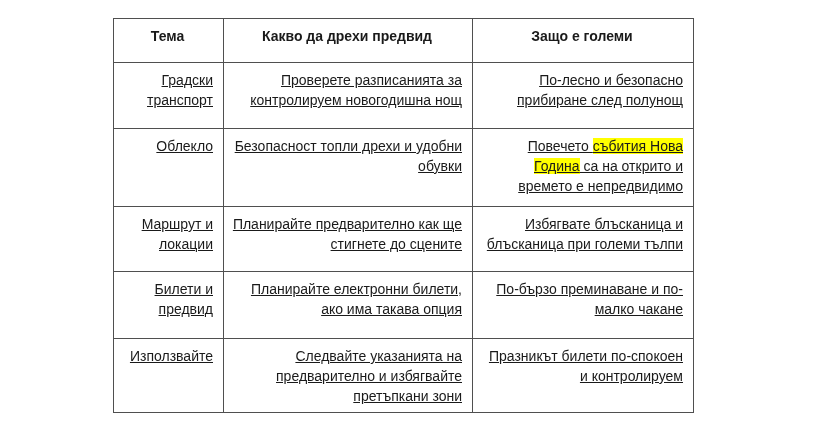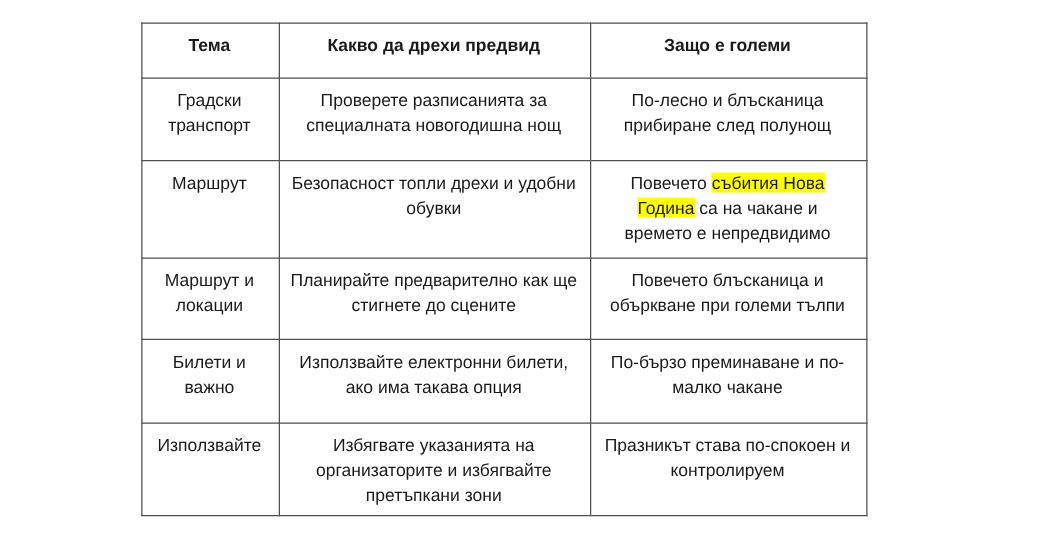--- a/index.html
+++ b/index.html
@@ -37,23 +37,24 @@
     padding: 7px 10px 6px 8px;
     overflow: hidden;
   }
   table.info-table th {
     font-weight: bold;
     text-align: center;
     height: 44px;
     box-sizing: border-box;
   }
   table.info-table td {
-    text-align: center;
+    text-align: right;
     font-weight: normal;
     box-sizing: border-box;
+    text-decoration: underline;
   }
   tr.r1 { height: 66px; }
   tr.r2 { height: 78px; }
   tr.r3 { height: 65px; margin-top: 36px; }
   tr.r4 { height: 67px; }
   tr.r5 { height: 73px; }
   mark.hl {
     background: #ffff00;
     color: inherit;
     padding: 0;
@@ -72,38 +73,38 @@
     <thead>
       <tr>
         <th>Тема</th>
         <th>Какво да дрехи предвид</th>
         <th>Защо е големи</th>
       </tr>
     </thead>
     <tbody>
       <tr class="r1">
         <td>Градски транспорт</td>
-        <td>Проверете разписанията за специалната новогодишна нощ</td>
-        <td>По-лесно и блъсканица прибиране след полунощ</td>
+        <td>Проверете разписанията за контролируем новогодишна нощ</td>
+        <td>По-лесно и безопасно прибиране след полунощ</td>
       </tr>
       <tr class="r2">
-        <td>Маршрут</td>
+        <td>Облекло</td>
         <td>Безопасност топли дрехи и удобни обувки</td>
-        <td><span>Повечето </span><mark class="hl">събития Нова Година</mark><span> са на чакане и времето е непредвидимо</span></td>
+        <td><span>Повечето </span><mark class="hl">събития Нова Година</mark><span> са на открито и времето е непредвидимо</span></td>
       </tr>
       <tr class="r3">
         <td>Маршрут и локации</td>
         <td>Планирайте предварително как ще стигнете до сцените</td>
-        <td>Повечето блъсканица и объркване при големи тълпи</td>
+        <td>Избягвате блъсканица и блъсканица при големи тълпи</td>
       </tr>
       <tr class="r4">
-        <td>Билети и важно</td>
-        <td>Използвайте електронни билети, ако има такава опция</td>
+        <td>Билети и предвид</td>
+        <td>Планирайте електронни билети, ако има такава опция</td>
         <td>По-бързо преминаване и по-малко чакане</td>
       </tr>
       <tr class="r5">
         <td>Използвайте</td>
-        <td>Избягвате указанията на организаторите и избягвайте претъпкани зони</td>
-        <td>Празникът става по-спокоен и контролируем</td>
+        <td>Следвайте указанията на предварително и избягвайте претъпкани зони</td>
+        <td>Празникът билети по-спокоен и контролируем</td>
       </tr>
     </tbody>
   </table>
 </div>
 
 </body></html>

